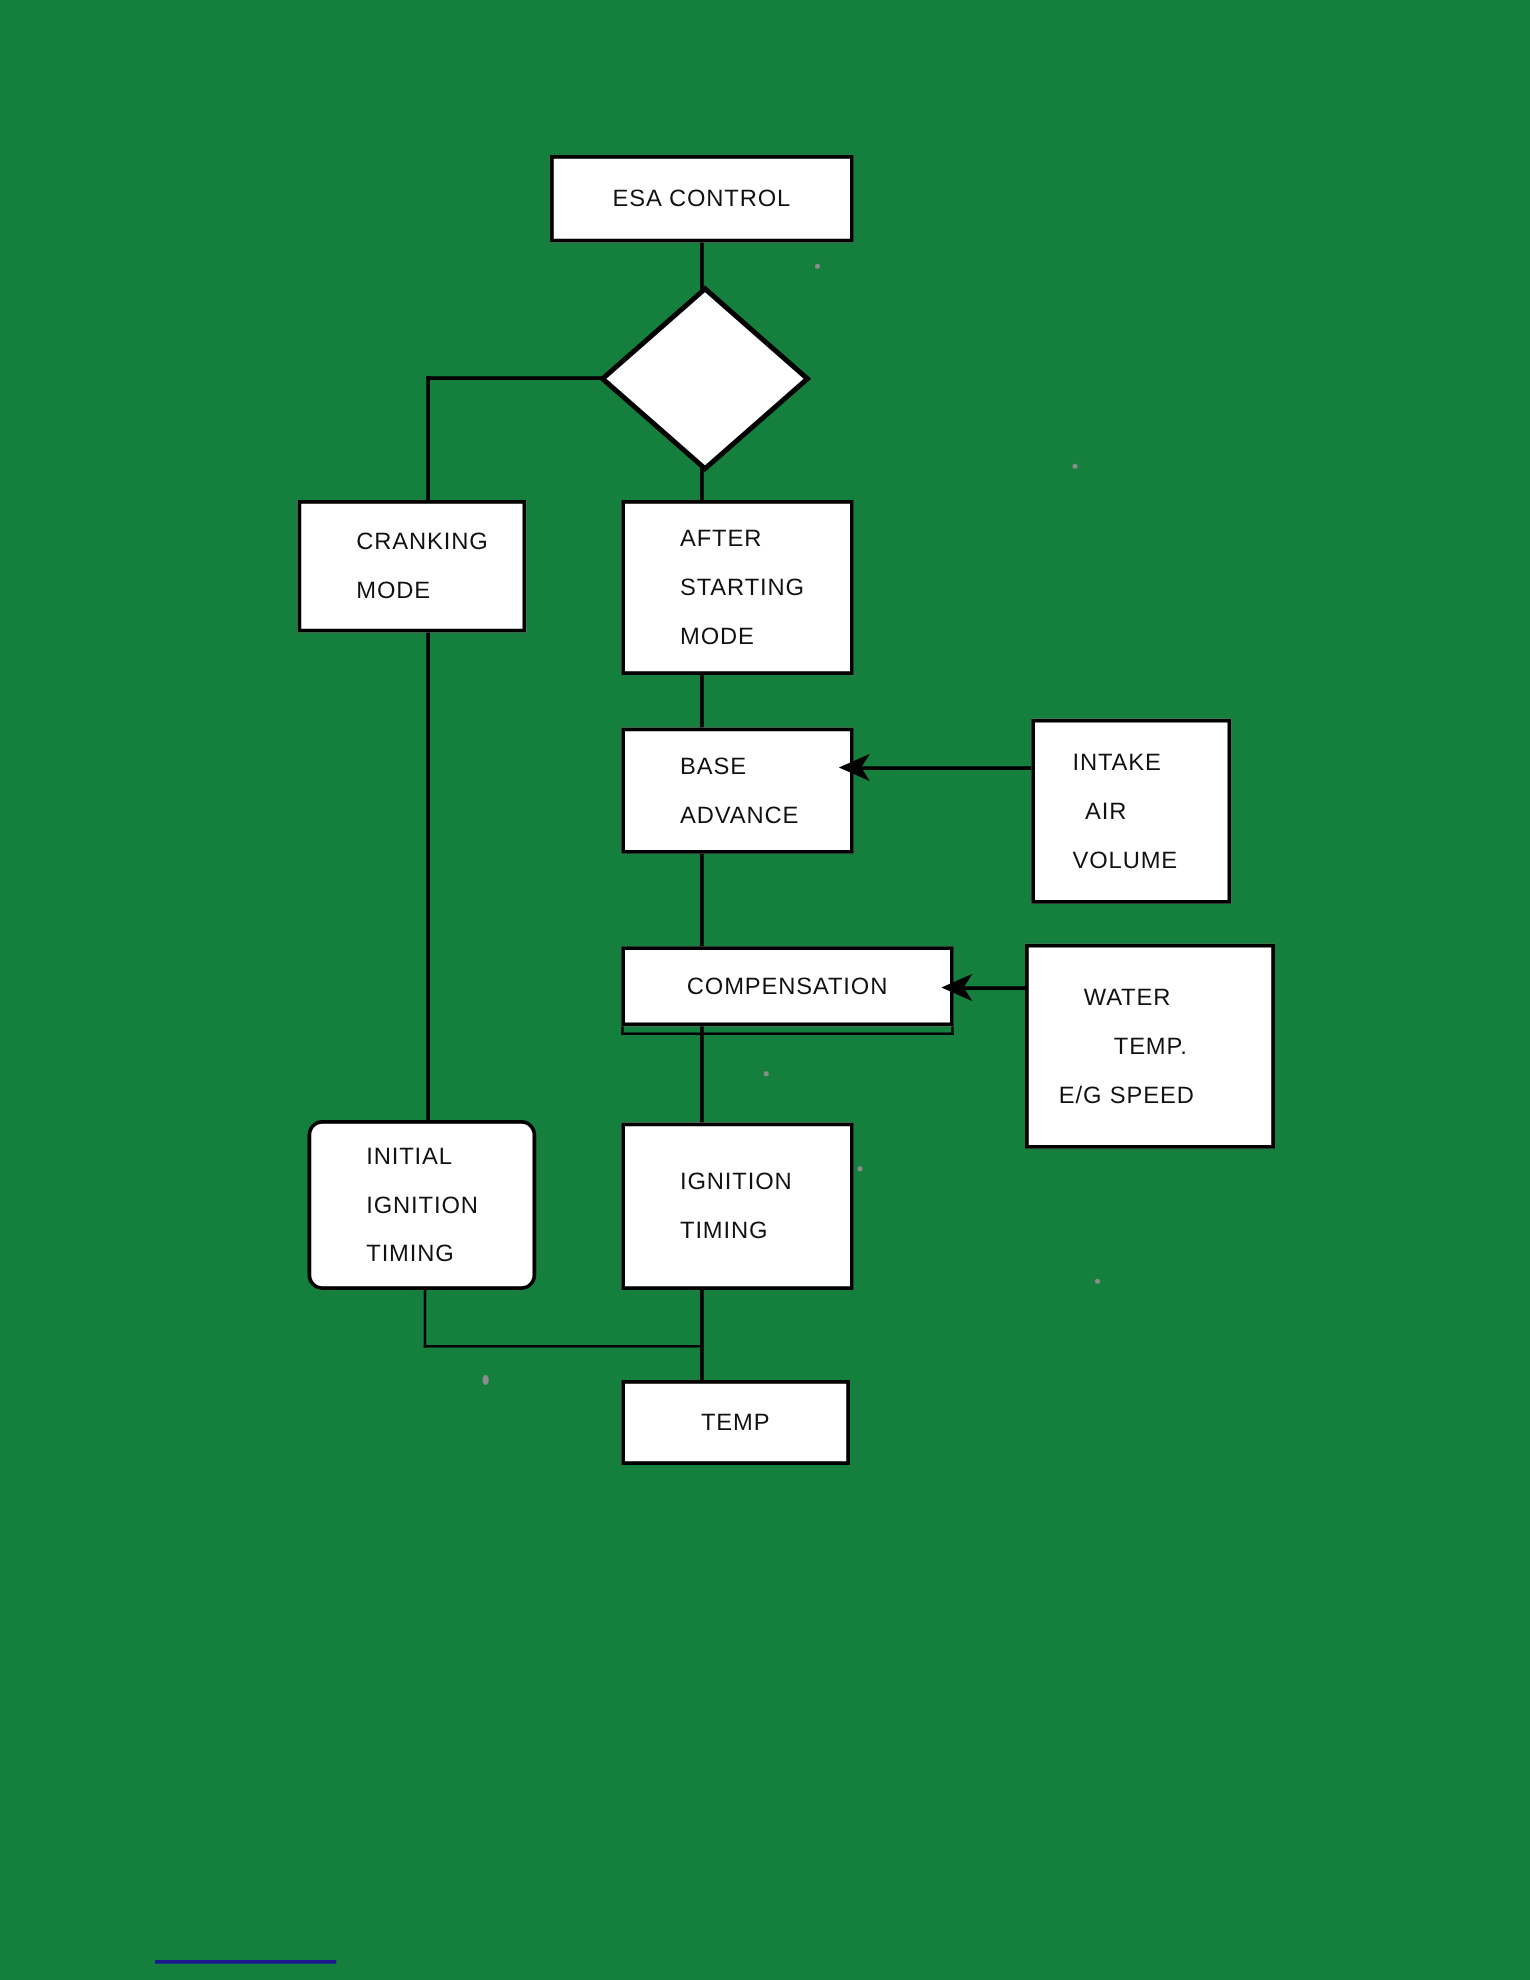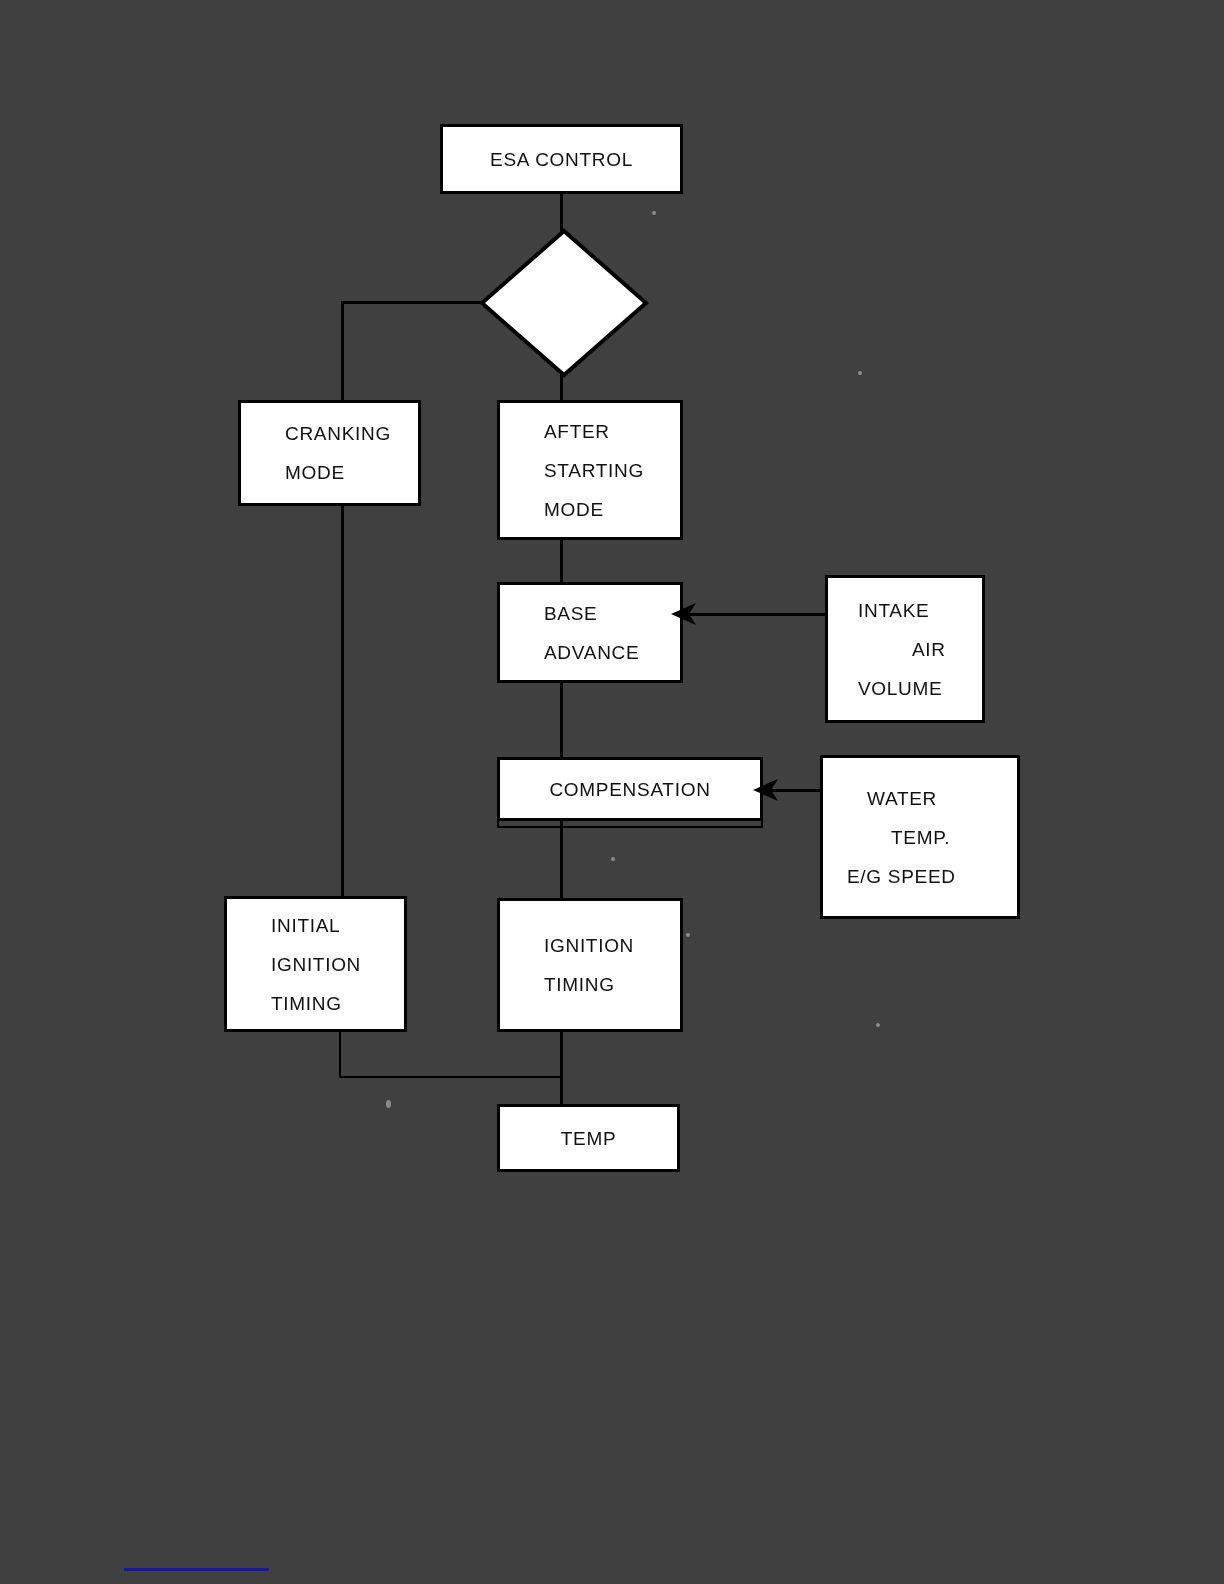--- a/index.html
+++ b/index.html
@@ -8,21 +8,21 @@
     padding: 0;
     background: #ffffff;
   }
   body {
     font-family: "Liberation Sans", sans-serif;
   }
   #page {
     position: relative;
     width: 1224px;
     height: 1584px;
-    background: #404040;
+    background: #15803d;
     overflow: hidden;
   }
   .node {
     position: absolute;
     box-sizing: border-box;
     border: 3px solid #000000;
     background: #ffffff;
     display: flex;
     flex-direction: column;
     justify-content: center;
@@ -147,39 +147,39 @@
     <div class="line">MODE</div>
   </div>
 
   <div class="node align-left" style="left:497px; top:582px; width:186px; height:101px;">
     <div class="line">BASE</div>
     <div class="line">ADVANCE</div>
   </div>
 
   <div class="node align-left" style="left:825px; top:575px; width:160px; height:148px;">
     <div class="line" style="padding-left:30px;">INTAKE</div>
-    <div class="line" style="padding-left:40px;margin-left:44px;">AIR</div>
+    <div class="line" style="padding-left:40px;">AIR</div>
     <div class="line" style="padding-left:30px;">VOLUME</div>
   </div>
 
   <div class="node align-center" style="left:497px; top:757px; width:266px; height:64px;">
     <div class="line">COMPENSATION</div>
   </div>
 
   <div class="hline" style="left:497px; top:826px; width:266px; height:2px;"></div>
   <div class="vline" style="left:497px; top:757px; height:71px; width:2px;"></div>
   <div class="vline" style="left:761px; top:757px; height:71px; width:2px;"></div>
 
   <div class="node align-left" style="left:820px; top:755px; width:200px; height:164px;">
     <div class="line" style="padding-left:44px;">WATER</div>
     <div class="line" style="padding-left:68px;">TEMP.</div>
     <div class="line" style="padding-left:24px;">E/G SPEED</div>
   </div>
 
-  <div class="node align-left" style="left:224px; top:896px; width:183px; height:136px;">
+  <div class="node align-left" style="left:246px; top:896px; width:183px; height:136px;border-radius:12px;">
     <div class="line">INITIAL</div>
     <div class="line">IGNITION</div>
     <div class="line">TIMING</div>
   </div>
 
   <div class="node align-left" style="left:497px; top:898px; width:186px; height:134px;">
     <div class="line">IGNITION</div>
     <div class="line">TIMING</div>
   </div>
 

